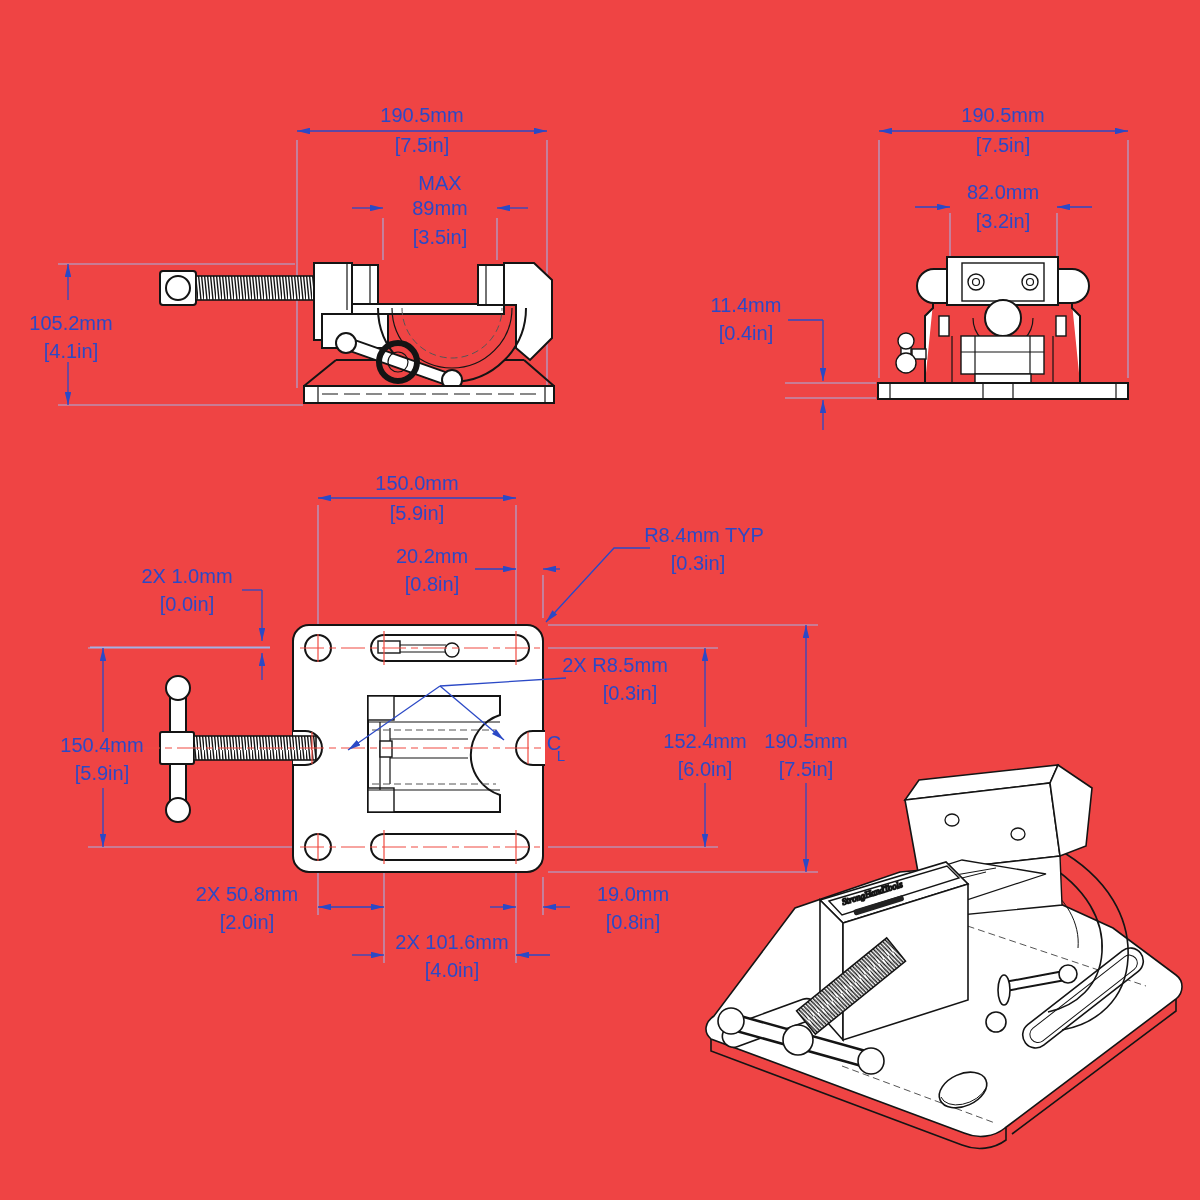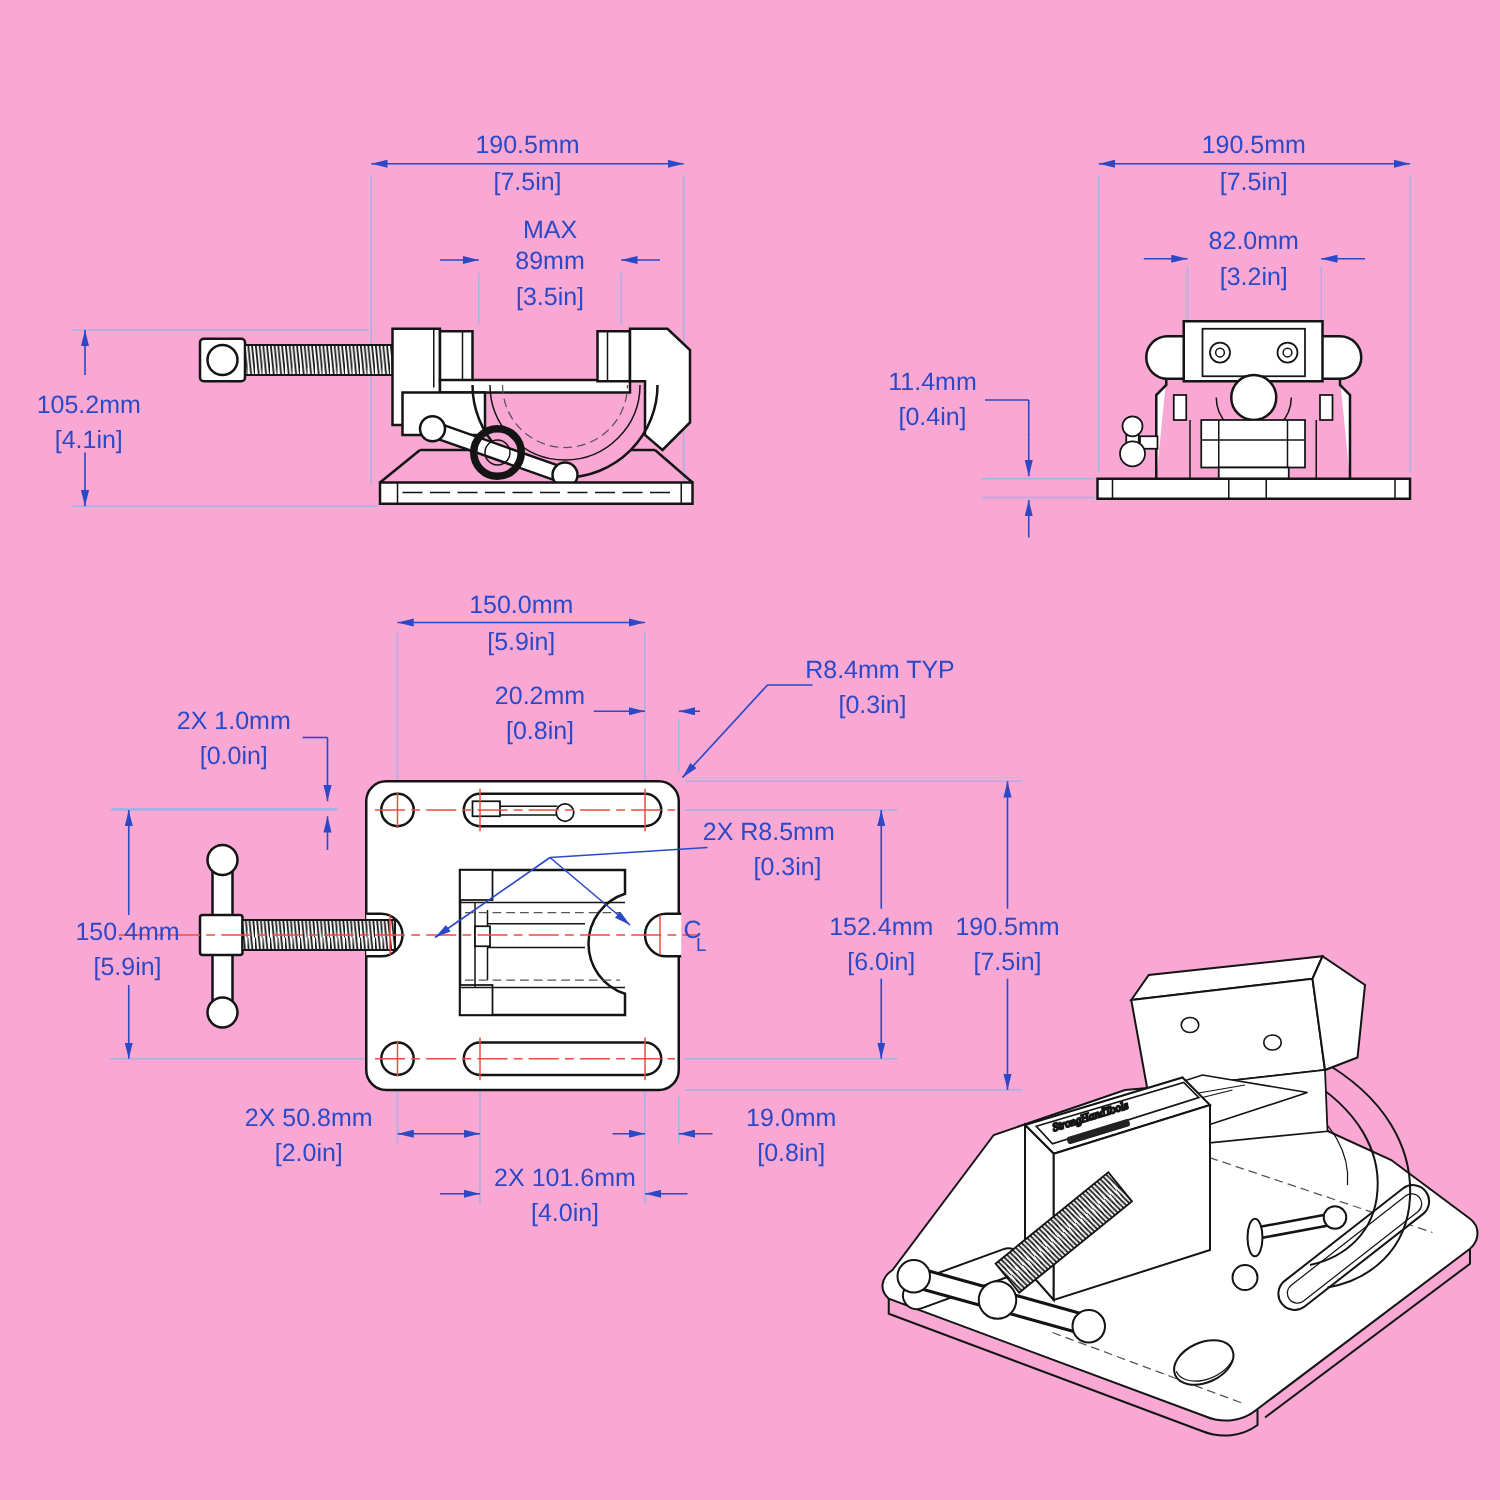--- a/index.html
+++ b/index.html
@@ -1,16 +1,16 @@
 <!DOCTYPE html>
 <html><head>
 <meta charset="utf-8">
 <style>
   html,body{margin:0;padding:0;background:#ffffff;}
-  .canvas{position:relative;width:1200px;height:1200px;background:#f9a8d4;overflow:hidden;}
+  .canvas{position:relative;width:1200px;height:1200px;background:#ef4444;overflow:hidden;}
   svg{position:absolute;left:0;top:0;}
   .dim-text{font-family:"Liberation Sans",sans-serif;font-size:20px;fill:#2b49c6;text-anchor:middle;}
   .dim-text-small{font-family:"Liberation Sans",sans-serif;font-size:15px;fill:#2b49c6;text-anchor:middle;}
   .brand{font-family:"Liberation Serif",serif;font-style:italic;font-size:9px;fill:#111;}
   .dl{stroke:#2b49c6;stroke-width:1.3;fill:none;}
   .ext{stroke:#a3b1e4;stroke-width:1.1;fill:none;}
   .k{stroke:#141414;stroke-width:2;fill:none;}
   .k1{stroke:#141414;stroke-width:1.2;fill:none;}
   .kw{stroke:#141414;stroke-width:2;fill:#ffffff;}
   .kw1{stroke:#141414;stroke-width:1.4;fill:#ffffff;}

